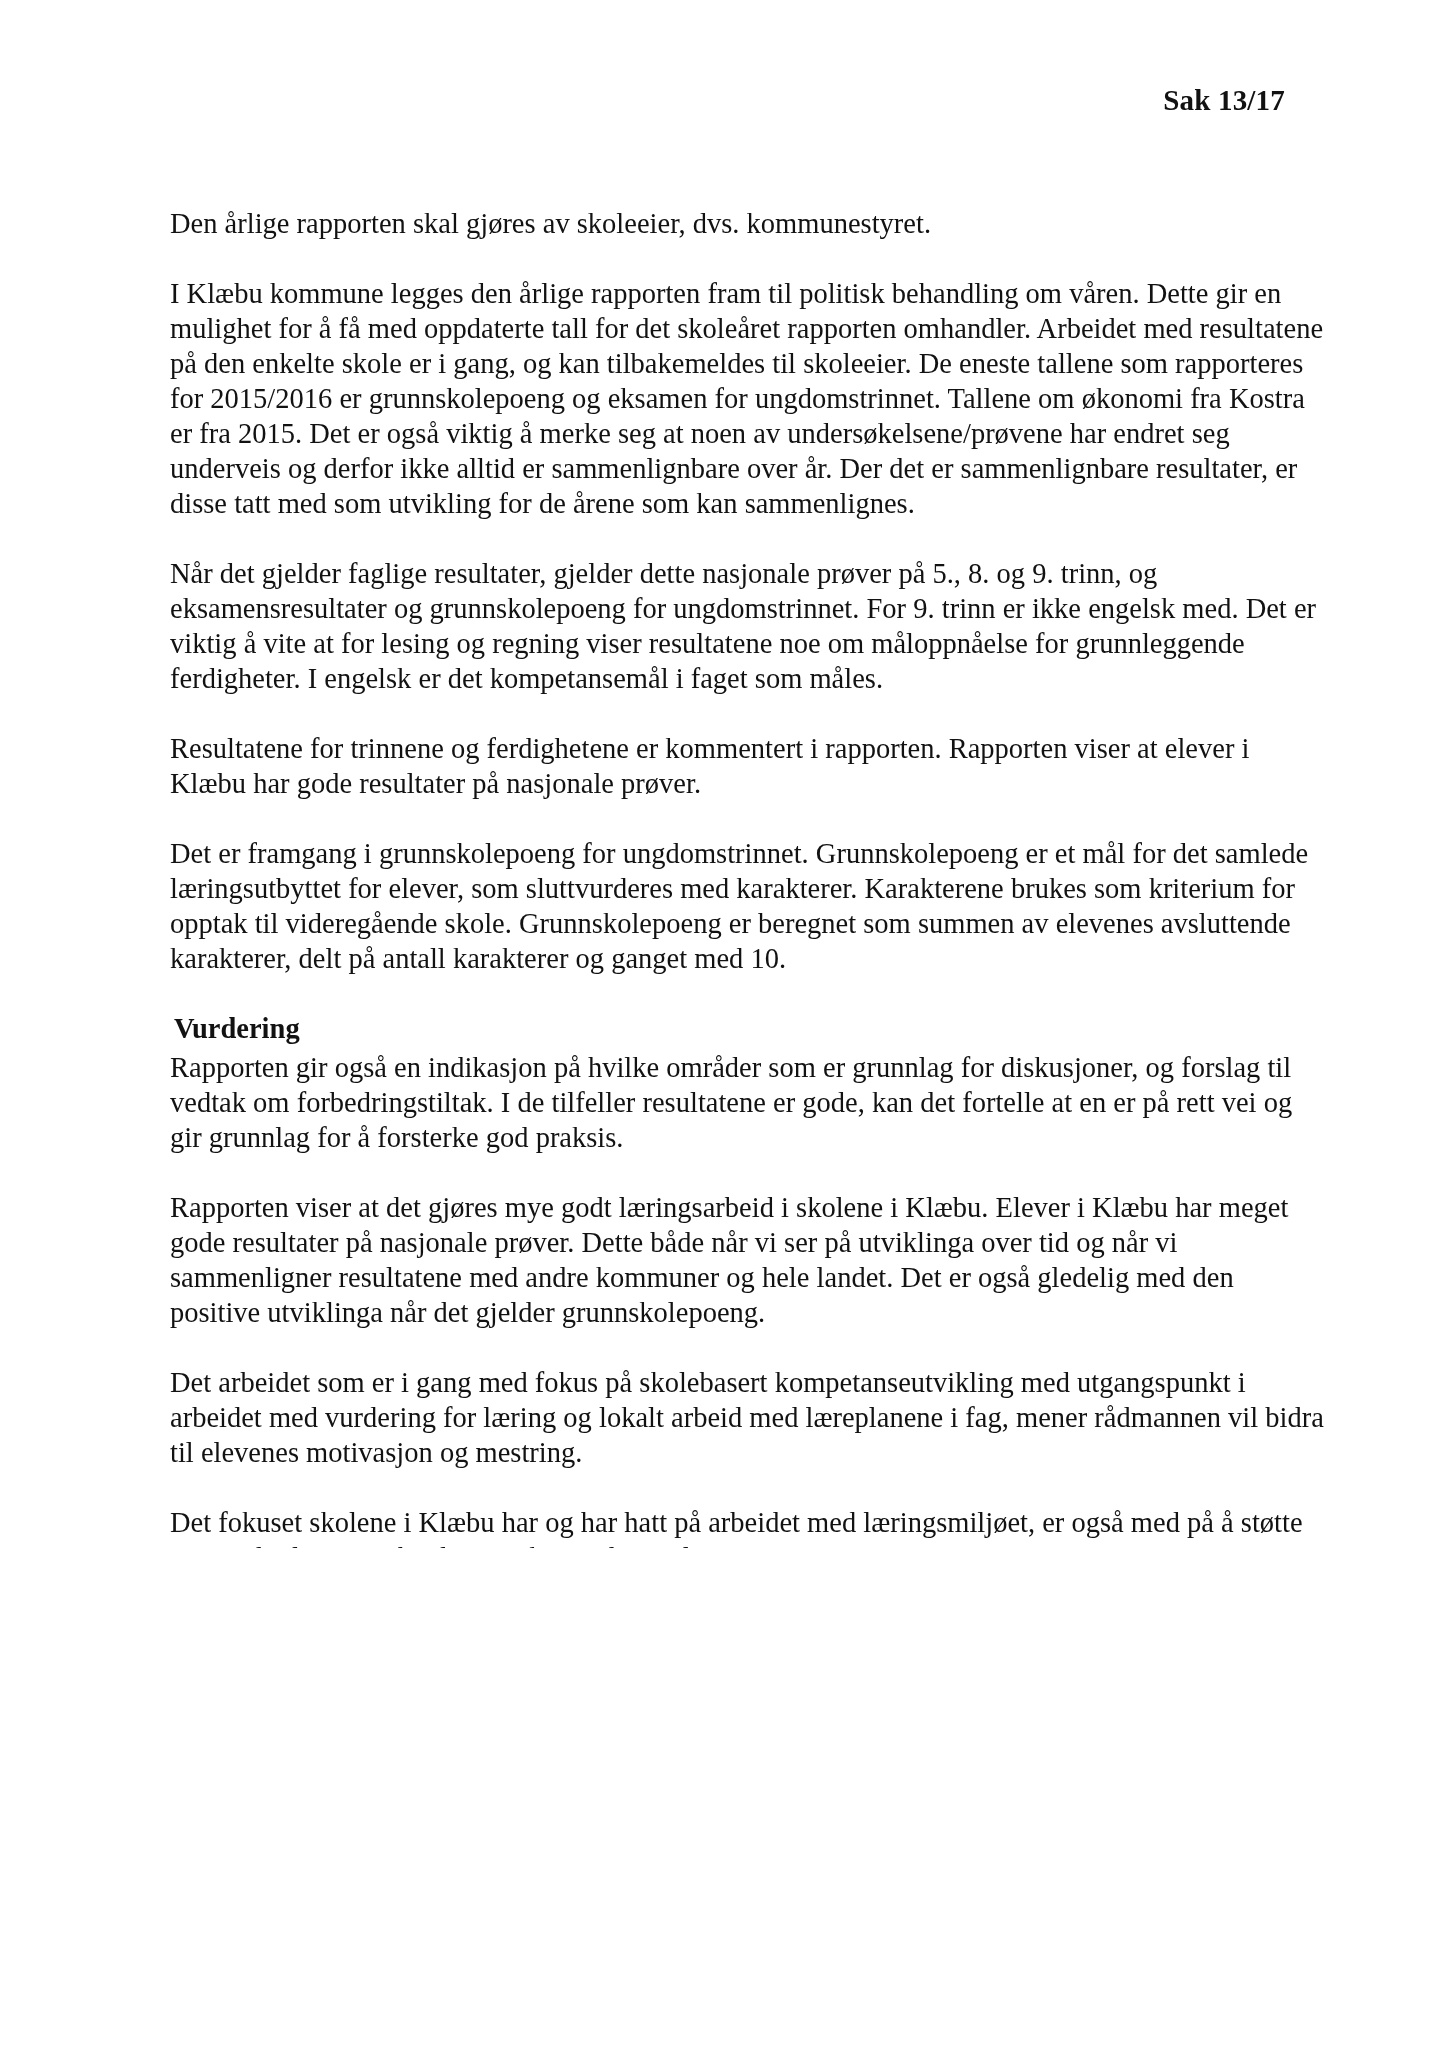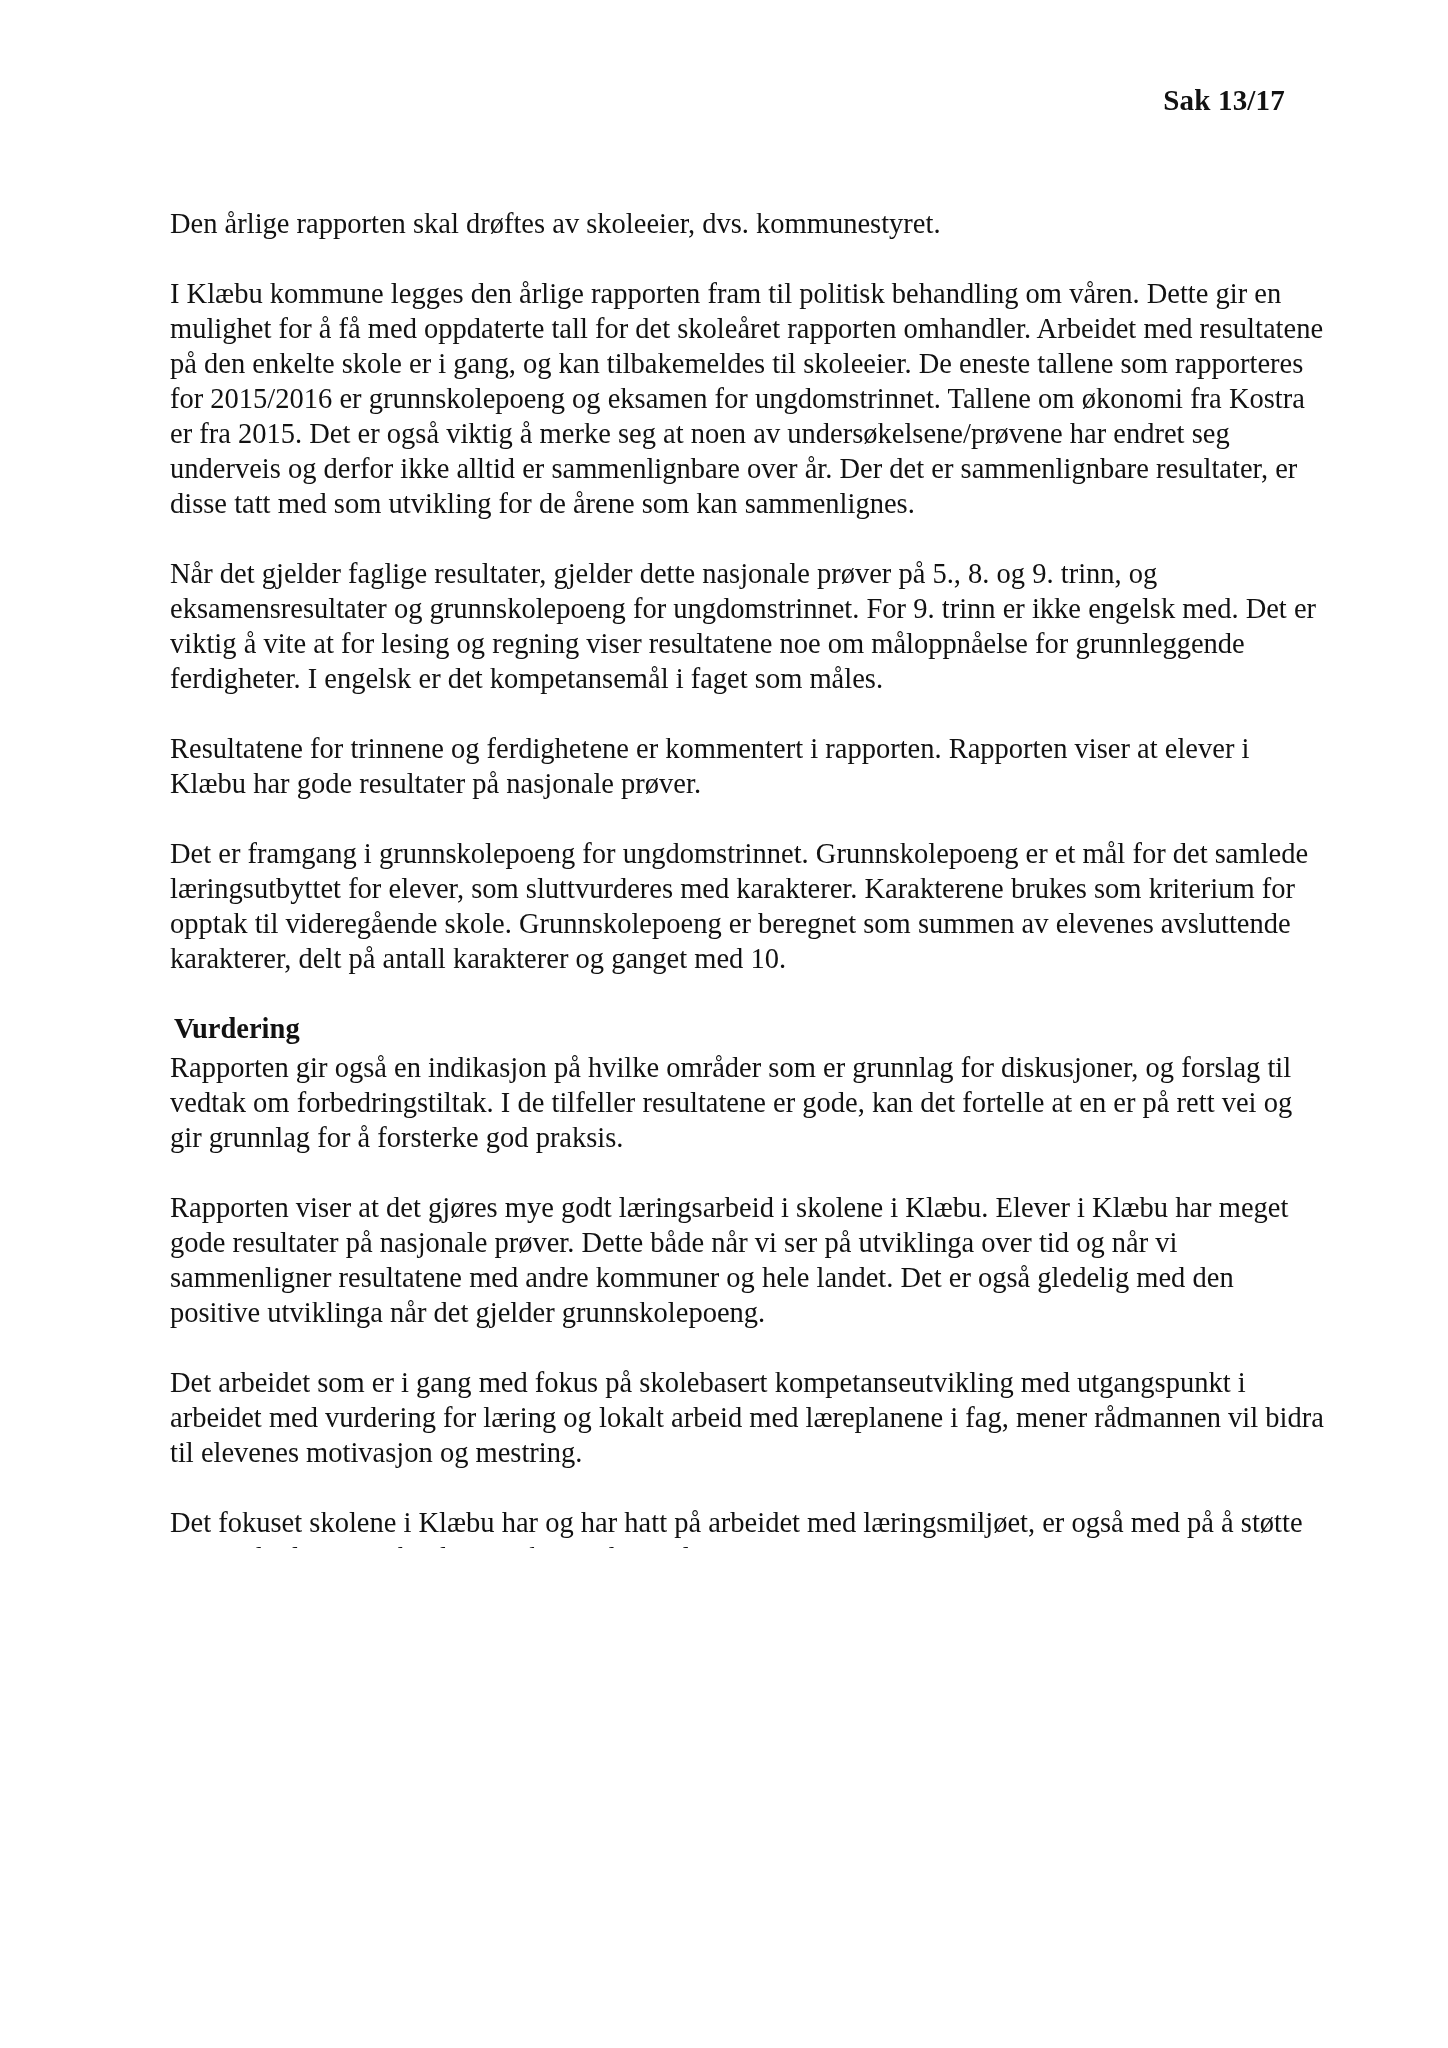--- a/index.html
+++ b/index.html
@@ -53,21 +53,21 @@
   }
 </style>
 </head>
 <body>
 
 <div class="page">
 
   <div class="case-number">Sak 13/17</div>
 
   <div class="content">
-    <p>Den årlige rapporten skal drøftes av skoleeier, dvs. kommunestyret.</p>
+    <p>Den årlige rapporten skal gjøres av skoleeier, dvs. kommunestyret.</p>
     <p>I Klæbu kommune legges den årlige rapporten fram til politisk behandling om våren. Dette gir en mulighet for å få med oppdaterte tall for det skoleåret rapporten omhandler. Arbeidet med resultatene på den enkelte skole er i gang, og kan tilbakemeldes til skoleeier. De eneste tallene som rapporteres for 2015/2016 er grunnskolepoeng og eksamen for ungdomstrinnet. Tallene om økonomi fra Kostra er fra 2015. Det er også viktig å merke seg at noen av undersøkelsene/prøvene har endret seg underveis og derfor ikke alltid er sammenlignbare over år. Der det er sammenlignbare resultater, er disse tatt med som utvikling for de årene som kan sammenlignes.</p>
     <p>Når det gjelder faglige resultater, gjelder dette nasjonale prøver på 5., 8. og 9. trinn, og eksamensresultater og grunnskolepoeng for ungdomstrinnet. For 9. trinn er ikke engelsk med. Det er viktig å vite at for lesing og regning viser resultatene noe om måloppnåelse for grunnleggende ferdigheter. I engelsk er det kompetansemål i faget som måles.</p>
     <p>Resultatene for trinnene og ferdighetene er kommentert i rapporten. Rapporten viser at elever i Klæbu har gode resultater på nasjonale prøver.</p>
     <p>Det er framgang i grunnskolepoeng for ungdomstrinnet. Grunnskolepoeng er et mål for det samlede læringsutbyttet for elever, som sluttvurderes med karakterer. Karakterene brukes som kriterium for opptak til videregående skole. Grunnskolepoeng er beregnet som summen av elevenes avsluttende karakterer, delt på antall karakterer og ganget med 10.</p>
 
     <div class="section-heading">Vurdering</div>
 
     <p>Rapporten gir også en indikasjon på hvilke områder som er grunnlag for diskusjoner, og forslag til vedtak om forbedringstiltak. I de tilfeller resultatene er gode, kan det fortelle at en er på rett vei og gir grunnlag for å forsterke god praksis.</p>
     <p>Rapporten viser at det gjøres mye godt læringsarbeid i skolene i Klæbu. Elever i Klæbu har meget gode resultater på nasjonale prøver. Dette både når vi ser på utviklinga over tid og når vi sammenligner resultatene med andre kommuner og hele landet. Det er også gledelig med den positive utviklinga når det gjelder grunnskolepoeng.</p>
     <p>Det arbeidet som er i gang med fokus på skolebasert kompetanseutvikling med utgangspunkt i arbeidet med vurdering for læring og lokalt arbeid med læreplanene i fag, mener rådmannen vil bidra til elevenes motivasjon og mestring.</p>

